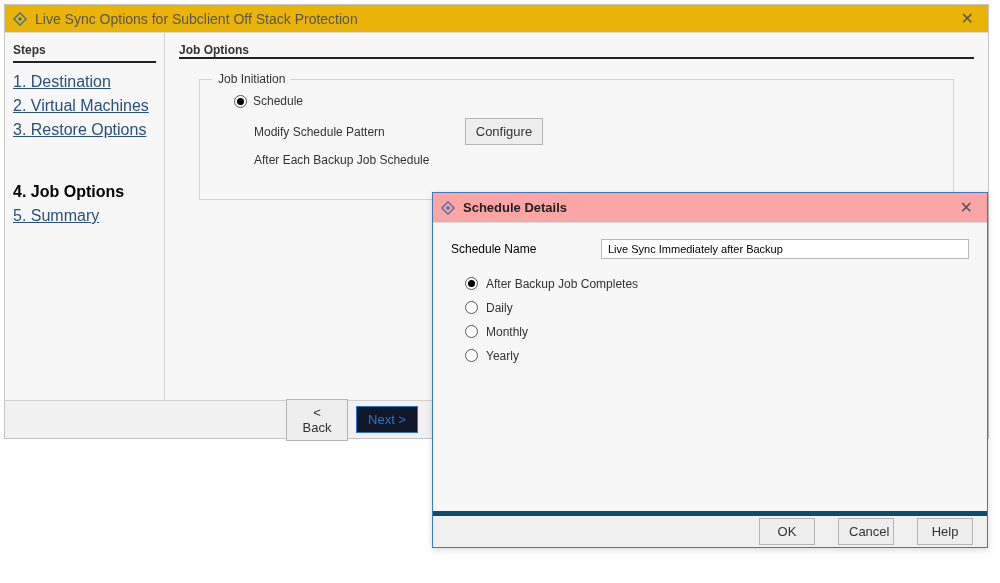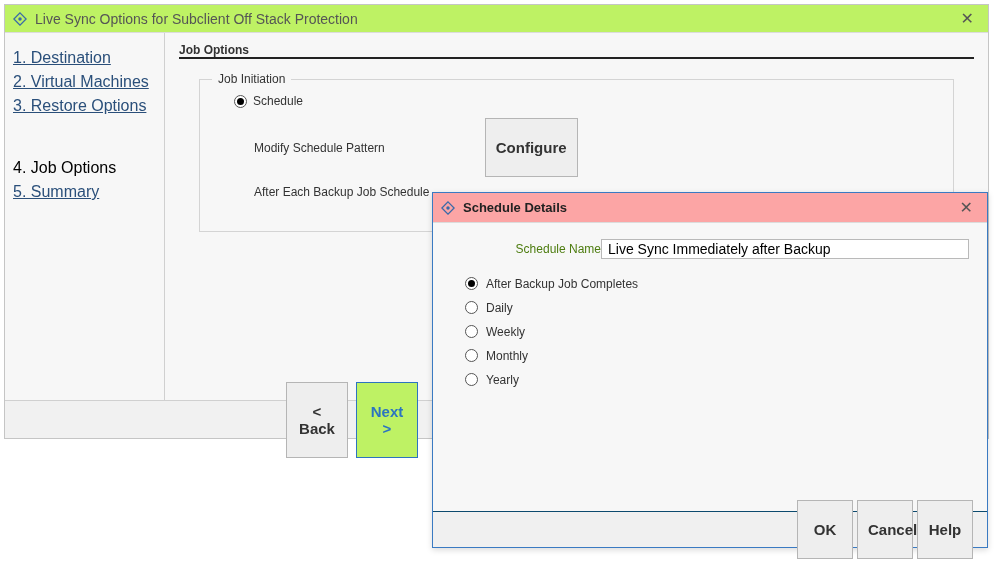--- a/index.html
+++ b/index.html
@@ -18,21 +18,21 @@
   
   .wizard-window {
     position: absolute;
     left: 4px; top: 4px;
     width: 985px; height: 435px;
     border: 1px solid #c5c5c5;
     background: #f7f7f7;
   }
   .wizard-titlebar {
     height: 28px;
-    background: #bef264;
+    background: #eab308;
     display: flex;
     align-items: center;
     padding: 0 8px;
     border-bottom: 1px solid #dcdcdc;
   }
   .logo-icon {
     width: 14px; height: 14px;
     margin-right: 8px;
     display: inline-block;
   }
@@ -65,21 +65,21 @@
     margin-bottom: 10px;
   }
   .step-item {
     margin: 6px 0;
     font-size: 16px;
     text-decoration: underline;
     color: #2a4f7a;
     cursor: pointer;
   }
   .step-item.current {
-    font-weight: normal;
+    font-weight: bold;
     color: #000;
     text-decoration: none;
     margin-top: 44px;
   }
 
   
   .content-panel {
     flex: 1;
     padding: 10px 14px;
   }
@@ -122,50 +122,49 @@
   .radio-dot.filled::after {
     content: "";
     width: 7px; height: 7px;
     background: #000;
     border-radius: 50%;
   }
   .sched-sub {
     margin-left: 34px;
     display: flex;
     align-items: center;
-    gap: 100px;
+    gap: 80px;
     margin-bottom: 8px;
   }
   .btn {
     background: #eee;
     border: 1px solid #b5b5b5;
-    padding: 20px 10px;
-    font-size: 15px;
+    padding: 5px 10px;
+    font-size: 13px;
     cursor: pointer;
     color: #333;
-    font-weight: bold;
   }
 
   .wizard-footer {
     position: absolute;
     left: 0; right: 0; bottom: 0;
     height: 38px;
     border-top: 1px solid #d0d0d0;
     background: #f1f1f1;
     display: flex;
     align-items: center;
     justify-content: flex-end;
     gap: 8px;
     padding-right: 570px;
   }
   .btn.nav { width: 62px; text-align: center; }
   .btn.primary {
     border: 1px solid #2c74c0;
     color: #2c74c0;
-    background: #bef264;
+    background: #0f172a;
   }
 
   
   .dialog {
     position: absolute;
     left: 432px; top: 192px;
     width: 556px; height: 356px;
     border: 1px solid #3a7ac2;
     background: #f7f7f7;
     box-shadow: 0 2px 6px rgba(0,0,0,.15);
@@ -183,48 +182,47 @@
     padding: 16px 18px 10px 18px;
     height: calc(100% - 30px - 36px);
   }
   .form-row {
     display: flex;
     align-items: center;
     margin-bottom: 18px;
   }
   .form-row label {
     width: 150px;
-    color: #4d7c0f;
-    text-align: right;
+    color: #000000;
   }
   .text-input {
     flex: 1;
     border: 1px solid #b9b9b9;
     background: #fff;
-    font-size: 14px;
+    font-size: 11px;
     padding: 2px 6px;
     height: 20px;
   }
   .freq-option {
     display: flex;
     align-items: flex-start;
     gap: 8px;
     margin: 0 0 10px 14px;
     cursor: pointer;
   }
   .dialog-footer {
     position: absolute;
     left: 0; right: 0; bottom: 0;
     height: 36px;
-    border-top: 1px solid #0c4a6e;
+    border-top: 5px solid #0c4a6e;
     background: #f0f0f0;
     display: flex;
     align-items: center;
     justify-content: flex-end;
-    gap: 4px;
+    gap: 23px;
     padding: 0 14px;
   }
   .dialog-footer .btn { width: 56px; text-align: center; }
 
 </style>
 </head>
 <body>
 
 <div class="wizard-window">
 
@@ -235,20 +233,21 @@
           <circle cx="8" cy="8" r="2" fill="#3a6aa8"></circle>
         </svg>
     </span>
     <span class="wizard-title">Live Sync Options for Subclient Off Stack Protection</span>
     <span class="close-x">✕</span>
   </div>
 
   <div class="wizard-body">
 
     <div class="steps-panel">
+      <div class="steps-header">Steps</div>
       <div class="step-item">1. Destination</div>
       <div class="step-item">2. Virtual Machines</div>
       <div class="step-item">3. Restore Options</div>
       <div class="step-item current">4. Job Options</div>
       <div class="step-item">5. Summary</div>
     </div>
 
     <div class="content-panel">
       <div class="section-header">Job Options</div>
 
@@ -298,24 +297,20 @@
     <div class="freq-option">
       <span class="radio-dot filled"></span>
       <span>After Backup Job Completes</span>
     </div>
     <div class="freq-option">
       <span class="radio-dot"></span>
       <span>Daily</span>
     </div>
     <div class="freq-option">
       <span class="radio-dot"></span>
-      <span>Weekly</span>
-    </div>
-    <div class="freq-option">
-      <span class="radio-dot"></span>
       <span>Monthly</span>
     </div>
     <div class="freq-option">
       <span class="radio-dot"></span>
       <span>Yearly</span>
     </div>
   </div>
 
   <div class="dialog-footer">
     <button class="btn">OK</button>

